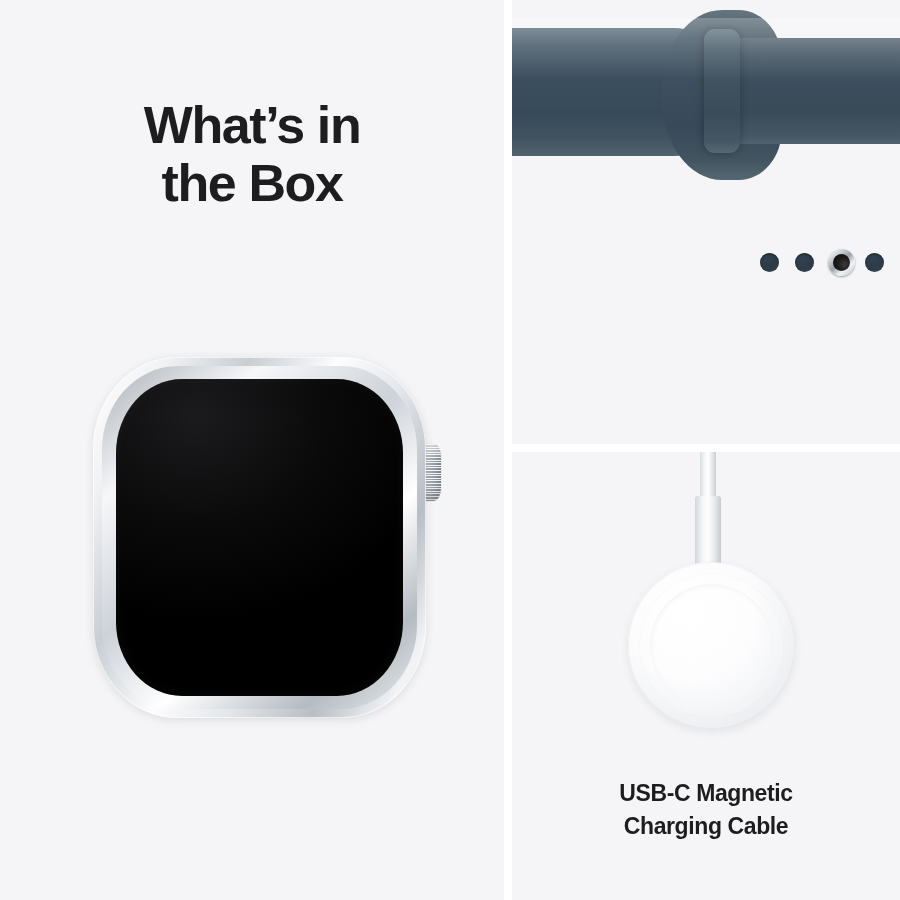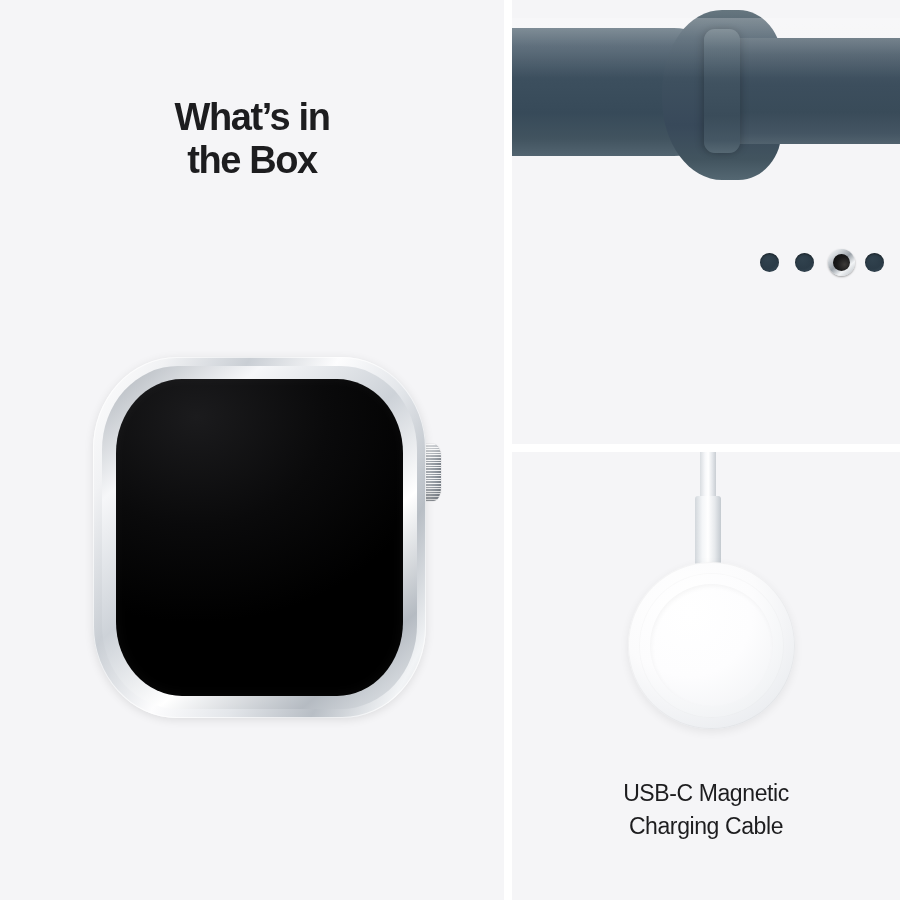--- a/index.html
+++ b/index.html
@@ -30,21 +30,21 @@
   #panel-band   { left: 512px; top: 0;   width: 388px; height: 444px; }
   #panel-cable  { left: 512px; top: 452px; width: 388px; height: 448px; }
 
   
   #title {
     position: absolute;
     left: 0;
     top: 96px;
     width: 504px;
     text-align: center;
-    font-size: 38px;
+    font-size: 52px;
     line-height: 1.12;
     font-weight: 700;
     letter-spacing: -1.4px;
     color: #1d1d1f;
     white-space: pre-line;
   }
 
   #band-label {
     position: absolute;
     left: 0;
@@ -58,21 +58,21 @@
   }
 
   #cable-label {
     position: absolute;
     left: 0;
     top: 325px;
     width: 388px;
     text-align: center;
     font-size: 23px;
     line-height: 1.42;
-    font-weight: 400;
+    font-weight: 700;
     letter-spacing: -0.4px;
     color: #1d1d1f;
     white-space: pre-line;
   }
 
   
   #watch {
     position: absolute;
     left: 93px;
     top: 357px;

